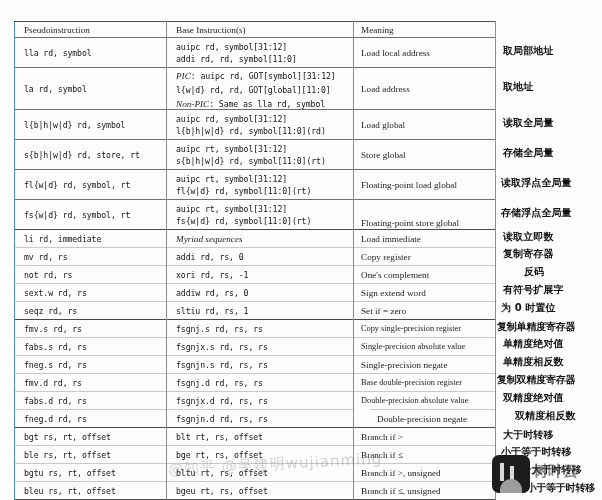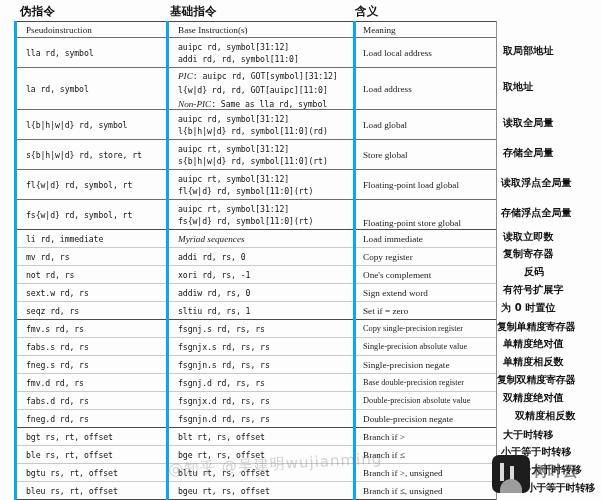--- a/index.html
+++ b/index.html
@@ -50,21 +50,21 @@
     position: absolute;
     top: 21px;
     left: 14px;
     width: 481px;
     border-collapse: collapse;
     table-layout: fixed;
   }
   #tbl td {
     padding: 0;
     vertical-align: middle;
-    border-left: 3px solid #0ea5e9;
+    border-left: 1px solid #0ea5e9;
     border-right: 1px solid #8d8d8d;
   }
   .col-a { width: 152px; }
   .col-b { width: 187px; }
   .col-c { width: 142px; }
 
   
   tr.grp > td { border-top: 1px solid #6f6f6f; }
   tr.grp.first > td { border-top: 1.5px solid #4a4a4a; }
   tr.grp.thick > td { border-top: 1.5px solid #4a4a4a; }
@@ -177,25 +177,20 @@
     font-size: 15px;
     color: rgba(60,60,60,0.62);
     white-space: nowrap;
   }
 </style>
 </head>
 <body>
 
 <div id="page">
 
-  <div class="cn-head-row">
-    <div class="cn-head h1">伪指令</div>
-    <div class="cn-head h2">基础指令</div>
-    <div class="cn-head h3">含义</div>
-  </div>
 
   <table id="tbl">
     <colgroup>
       <col class="col-a">
         <col class="col-b">
         <col class="col-c">
     </colgroup>
     <tbody id="tbody">
         <tr class="grp first">
           <td>
@@ -252,21 +247,21 @@
               <div class="irow" style="height: 41px;">
                 <div class="mono line pad-a">la rd, symbol</div>
               </div>
             </div>
           </td>
           <td>
             <div class="cellstack">
               <div class="irow" style="height: 41px;">
                 <div class="pad-b">
                   <div class="line"><span class="serif ital">PIC</span><span class="mono">: auipc rd, GOT[symbol][31:12]</span></div>
-                  <div class="line"><span class="mono">l{w|d} rd, rd, GOT[auipc][11:0]</span></div>
+                  <div class="line"><span class="mono">l{w|d} rd, rd, GOT[global][11:0]</span></div>
                   <div class="line"><span class="serif ital">Non-PIC</span><span class="mono">: Same as lla rd, symbol</span></div>
                 </div>
               </div>
             </div>
           </td>
           <td>
             <div class="cellstack">
               <div class="irow" style="height: 41px;">
                 <div class="serif line pad-c">Load address</div>
               </div>
@@ -513,21 +508,21 @@
               </div>
               <div class="irow" style="height: 17px;">
                 <div class="serif line pad-c">Single-precision negate</div>
               </div>
               <div class="irow" style="height: 17px;">
                 <div class="serif line pad-c sm">Base double-precision register</div>
               </div>
               <div class="irow" style="height: 17px;">
                 <div class="serif line pad-c sm">Double-precision absolute value</div>
               </div>
-              <div class="irow" style="height: 17px;">
+              <div class="irow" style="height: 17px; margin-left: 16px;">
                 <div class="serif line pad-c">Double-precision negate</div>
               </div>
             </div>
           </td>
         </tr>
         <tr class="grp thick">
           <td>
             <div class="cellstack">
               <div class="irow" style="height: 17px;">
                 <div class="mono line pad-a">bgt rs, rt, offset</div>

